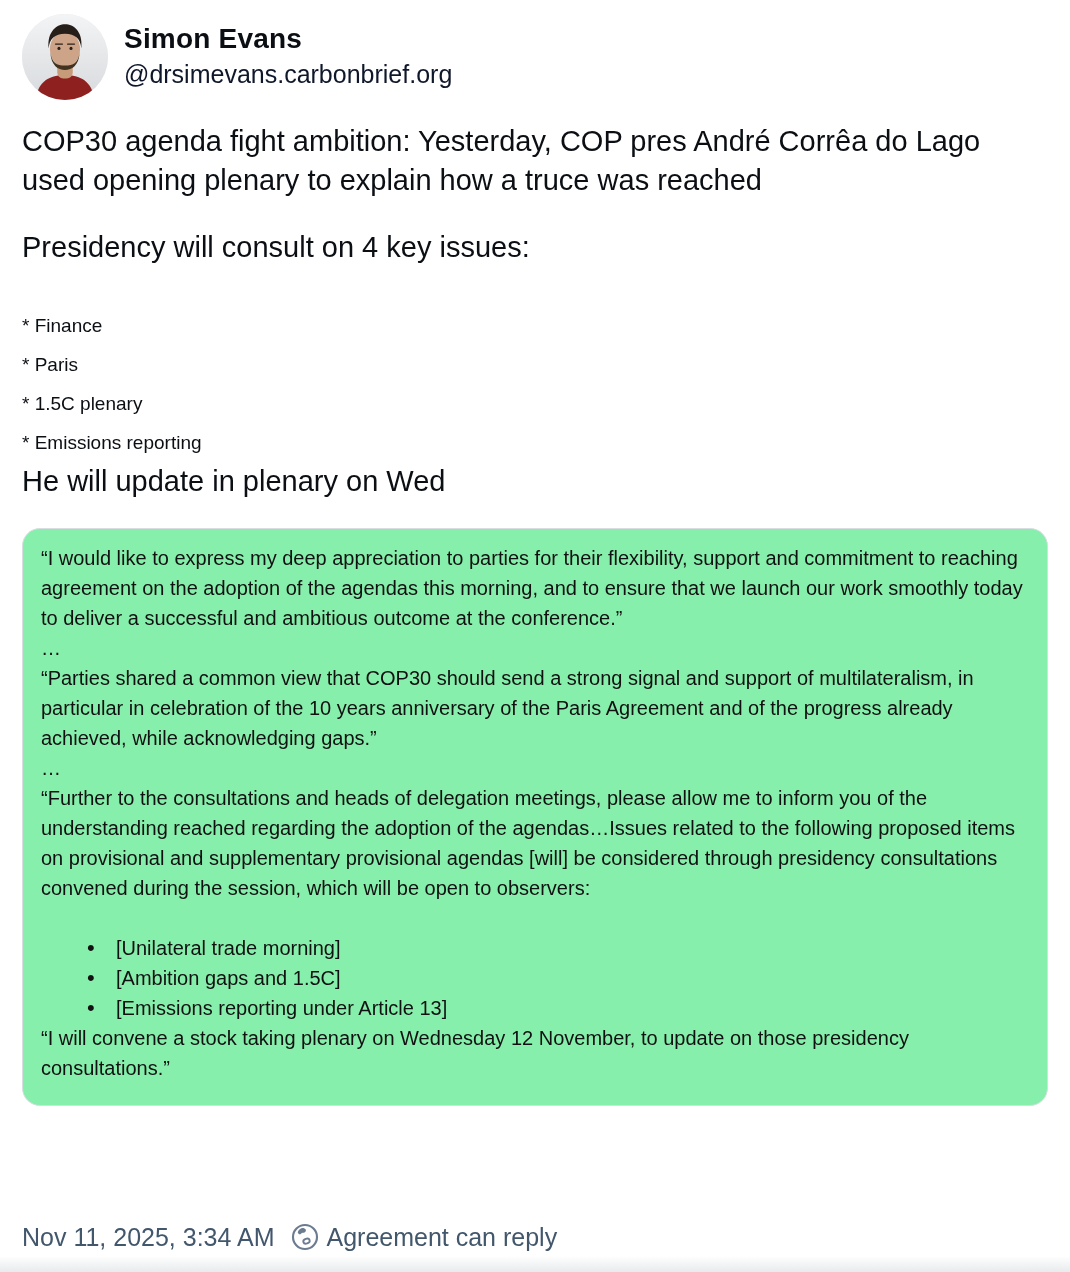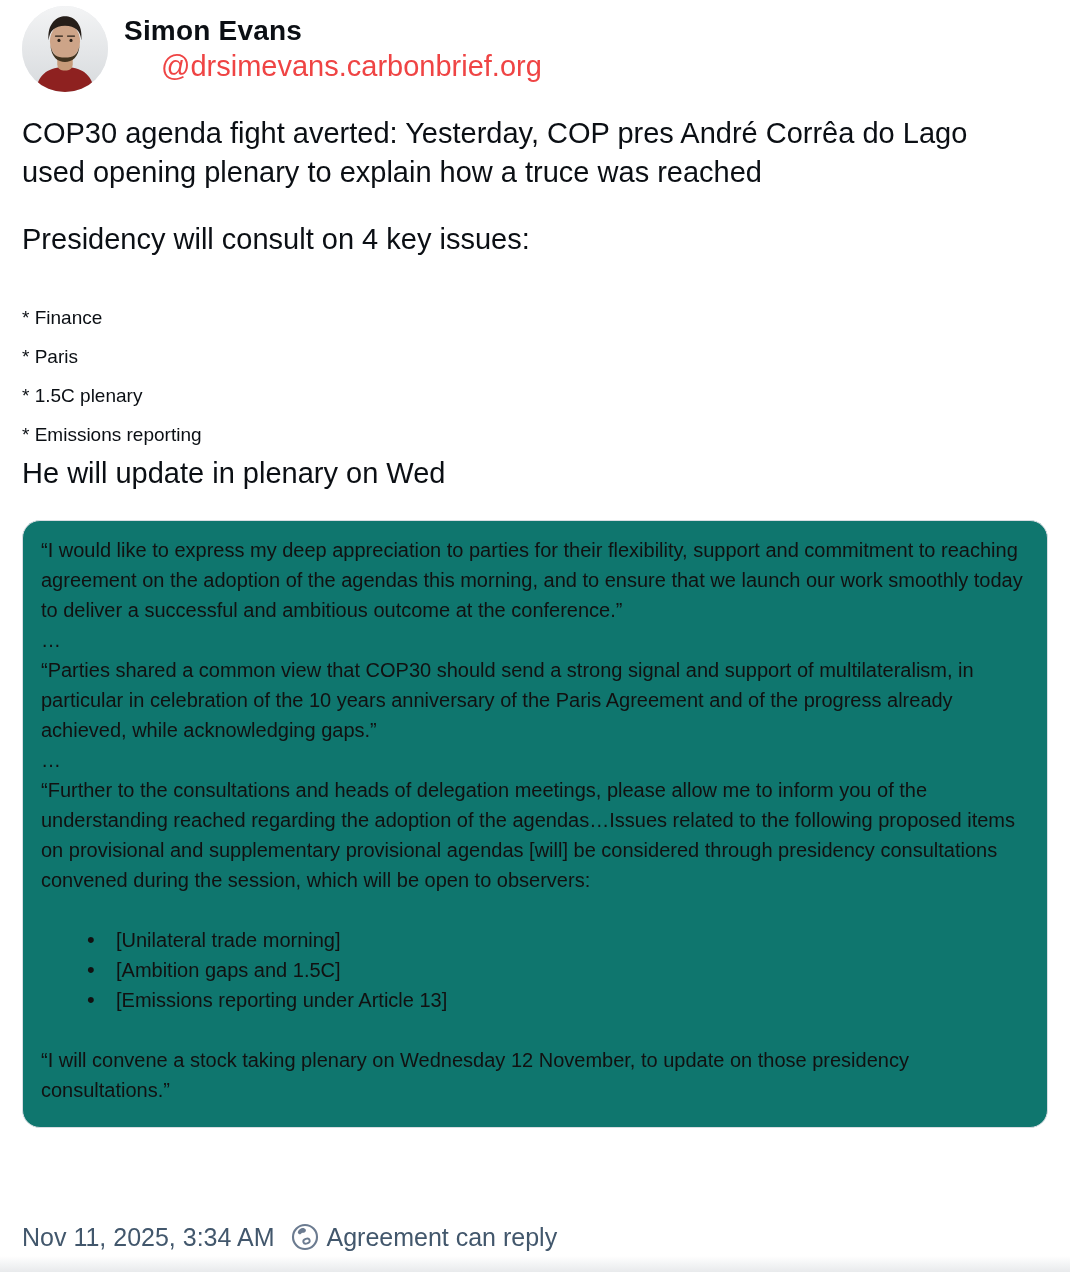--- a/index.html
+++ b/index.html
@@ -4,63 +4,63 @@
 <style>
   * { margin: 0; padding: 0; box-sizing: border-box; }
   html, body {
     width: 1070px; height: 1272px;
     background: #ffffff;
     font-family: "Liberation Sans", sans-serif;
     color: #0b0f14;
     overflow: hidden;
     position: relative;
   }
-  .post { padding: 6px 22px 0 22px; }
+  .post { padding: 14px 22px 0 22px; }
 
   
   .header { display: flex; align-items: flex-start; gap: 16px; }
   .avatar {
     width: 86px; height: 86px; border-radius: 50%;
     overflow: hidden; flex: none; background: #e9ebee;
   }
   .avatar svg { display: block; width: 100%; height: 100%; }
   .author-block { padding-top: 8px; }
   .author-name { font-size: 28px; font-weight: 700; line-height: 34px; letter-spacing: 0.2px; }
-  .author-handle { font-size: 29px; color: #ef4444; line-height: 32px; margin-top: 2px; margin-left: 37px; }
+  .author-handle { font-size: 25px; color: #0f172a; line-height: 32px; margin-top: 2px; }
 
   
   .post-text { margin-top: 22px; font-size: 29px; line-height: 39px; max-width: 960px; }
   .post-para { margin: 0; }
   .post-para + .post-para { margin-top: 28px; }
   .post-list { margin-top: 39px; }
   .post-list-item { font-size: 19px; line-height: 39px; }
 
   
   .quote-card {
     margin-top: 27px;
     width: 1026px;
     border: 1px solid #d8dde2;
     border-radius: 18px;
-    background: #0f766e;
+    background: #86efac;
     padding: 14px 18px 22px 18px;
     color: #111111;
     font-size: 20px;
     line-height: 30px;
     cursor: pointer;
   }
   .card-para { margin: 0; }
   .card-ellipsis { line-height: 30px; letter-spacing: 1px; }
   .card-bullets { margin-top: 30px; }
   .card-bullet { position: relative; padding-left: 75px; line-height: 30px; }
   .card-bullet::before {
     content: "\2022";
     position: absolute; left: 46px; top: 0;
     font-size: 22px;
   }
-  .card-para-last { margin-top: 30px; }
+  .card-para-last { }
 
   
   .footer {
     position: absolute; left: 22px; top: 1222px;
     display: flex; align-items: center; gap: 6px;
     font-size: 25px; color: #42576c;
   }
   .footer-timestamp { margin-right: 10px; }
   .globe-icon { width: 30px; height: 30px; display: block; }
   .bottom-fade {
@@ -94,21 +94,21 @@
         <path d="M53 35 L61 35" stroke="#2a2119" stroke-width="1.6" stroke-linecap="round"></path>
       </svg>
     </div>
     <div class="author-block">
       <div class="author-name">Simon Evans</div>
       <div class="author-handle">@drsimevans.carbonbrief.org</div>
     </div>
   </div>
 
   <div class="post-text">
-    <p class="post-para">COP30 agenda fight averted: Yesterday, COP pres André Corrêa do Lago used opening plenary to explain how a truce was reached</p>
+    <p class="post-para">COP30 agenda fight ambition: Yesterday, COP pres André Corrêa do Lago used opening plenary to explain how a truce was reached</p>
     <p class="post-para">Presidency will consult on 4 key issues:</p>
     <div class="post-list">
       <div class="post-list-item">* Finance</div>
       <div class="post-list-item">* Paris</div>
       <div class="post-list-item">* 1.5C plenary</div>
       <div class="post-list-item">* Emissions reporting</div>
     </div>
     <p class="post-para">He will update in plenary on Wed</p>
   </div>
 

